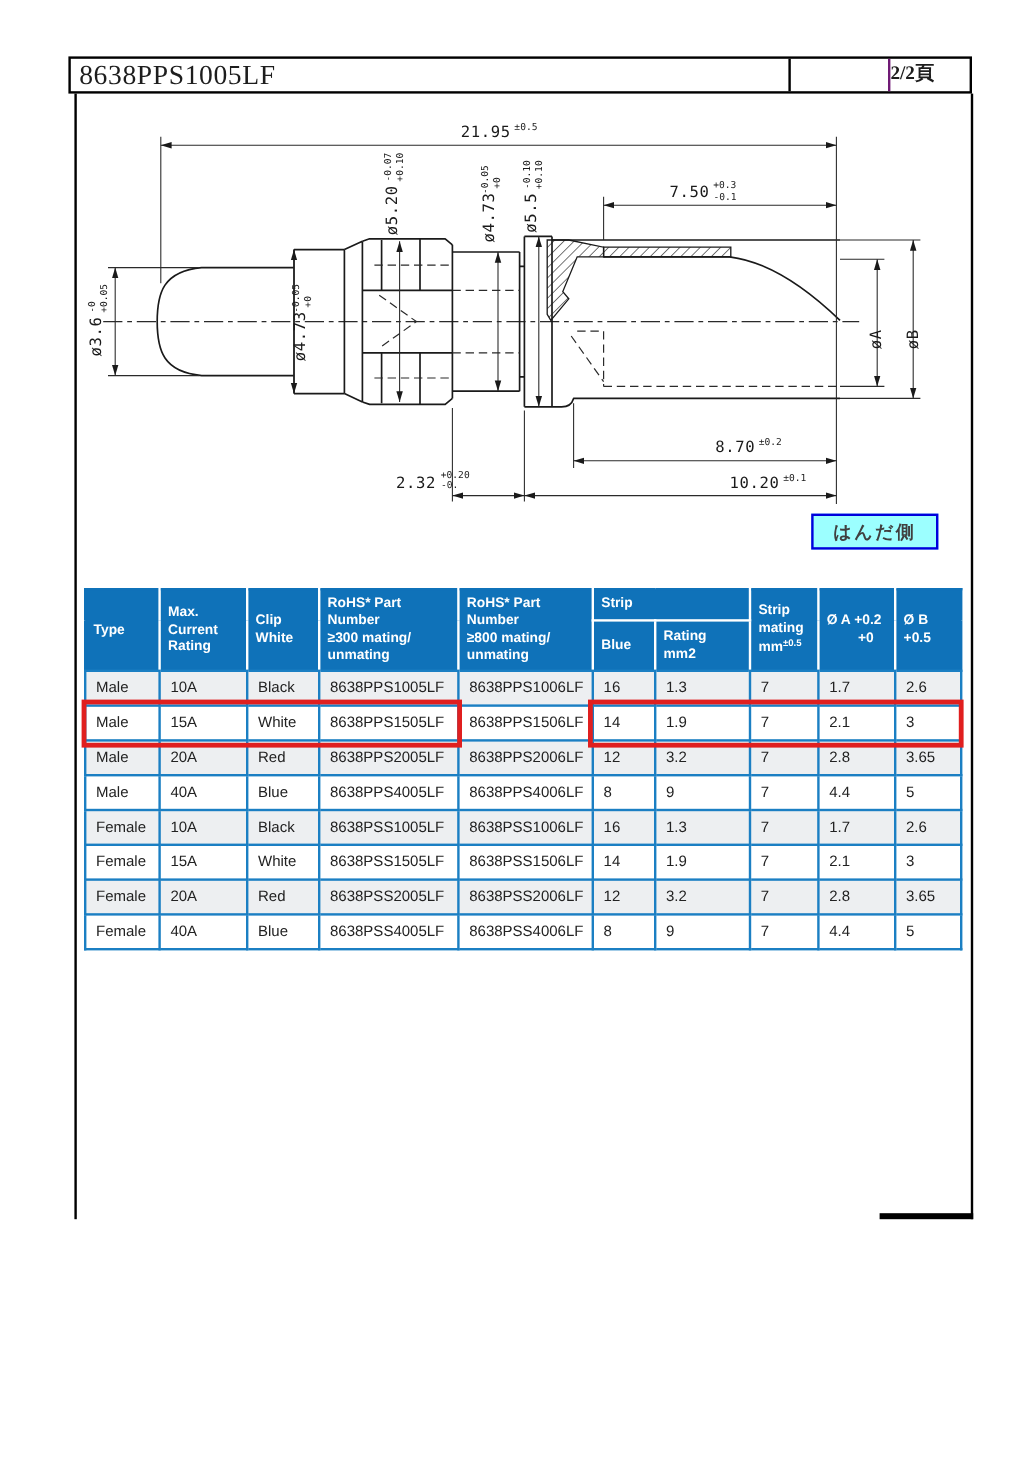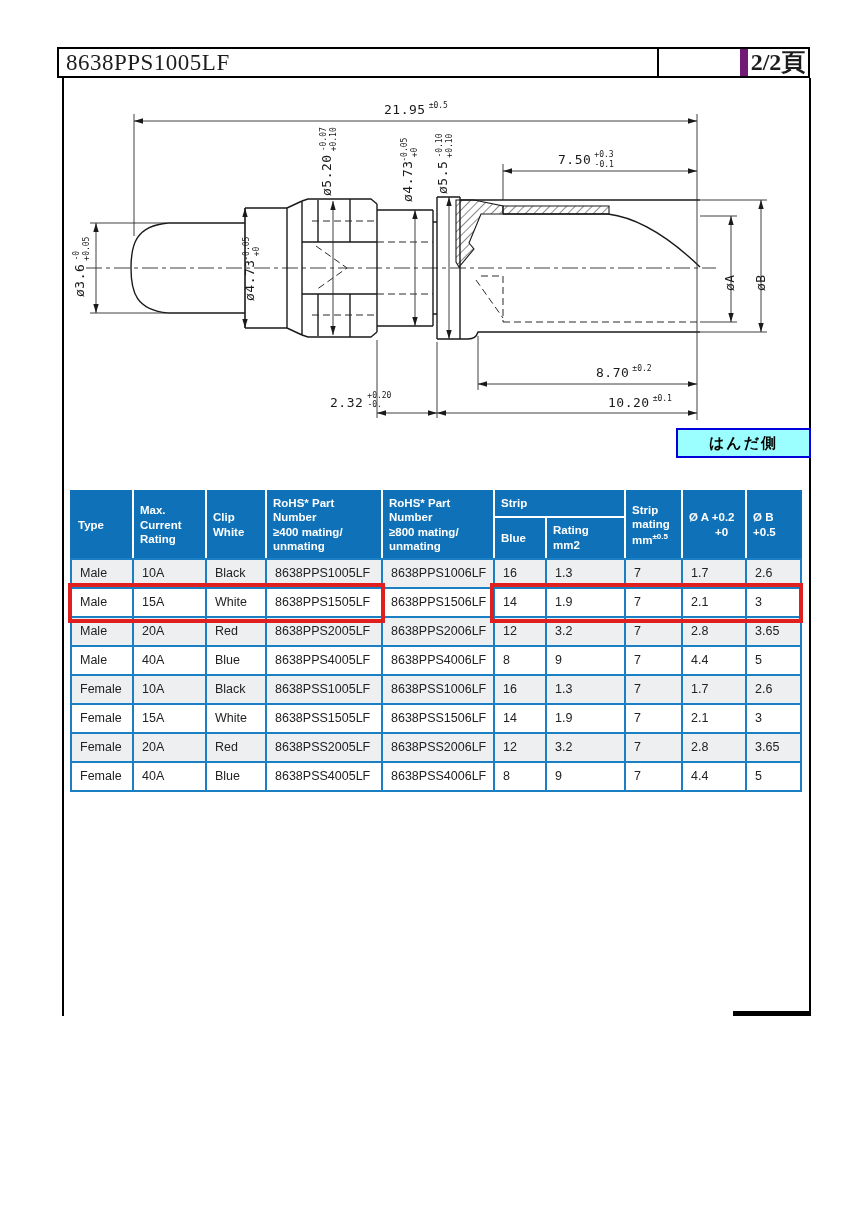--- a/index.html
+++ b/index.html
@@ -4,39 +4,39 @@
 <style>
   html,body{margin:0;padding:0;background:#fff;}
   body{width:844px;height:1228px;position:relative;overflow:hidden;
        font-family:"Liberation Sans",sans-serif;color:#1d1d1d;}
   
   .header-box{position:absolute;left:57px;top:47px;width:753px;height:31px;
       border:2px solid #000;box-sizing:border-box;display:flex;align-items:stretch;background:#fff;}
   .header-title{flex:0 0 591px;font-family:"Liberation Serif",serif;font-size:23px;
       line-height:27px;padding-left:7px;letter-spacing:.5px;}
   .header-spacer{flex:0 0 83px;border-left:2px solid #000;box-sizing:border-box;}
-  .header-page{flex:1;border-left:8px solid #701a75;box-sizing:border-box;
-      font-family:"Liberation Serif",serif;font-weight:bold;font-size:24px;line-height:26px;
-      text-align:center;}
+  .header-page{flex:1;border-left:2px solid #701a75;box-sizing:border-box;
+      font-family:"Liberation Serif",serif;font-weight:bold;font-size:16px;line-height:26px;
+      }
   .content-frame{position:absolute;left:62px;top:78px;width:749px;height:938px;
       border-left:2px solid #000;border-right:2px solid #000;box-sizing:border-box;}
   .bottom-tick{position:absolute;left:733px;top:1011px;width:78px;height:5px;background:#000;}
   
   .drawing{position:absolute;left:62px;top:80px;width:750px;height:392px;}
   .part{stroke:#1a1a1a;stroke-width:1.4;fill:none;stroke-linejoin:round;}
   .thin{stroke:#2a2a2a;stroke-width:0.9;fill:none;}
   .dash{stroke:#2a2a2a;stroke-width:1;fill:none;stroke-dasharray:7 4;}
   .cl{stroke:#2a2a2a;stroke-width:0.9;fill:none;stroke-dasharray:16 4 4 4;}
   .hatched{fill:url(#hatch);stroke:#1a1a1a;stroke-width:1.1;}
   .dimtxt{font-family:"DejaVu Sans Mono",monospace;font-size:13px;fill:#1a1a1a;letter-spacing:.5px;}
   .tol{font-size:8px;letter-spacing:0;}
   
-  .solder-label{position:absolute;left:676px;top:428px;width:135px;height:30px;
+  .solder-label{position:absolute;left:676px;top:428px;width:106px;height:30px;
       background:#9cffff;border:2px solid #0000dd;box-sizing:border-box;
-      color:#000000;font-weight:bold;font-size:15px;display:flex;
+      color:#404040;font-weight:bold;font-size:15px;display:flex;
       align-items:center;justify-content:center;letter-spacing:2px;}
   
   .spec-table{position:absolute;left:70px;top:490px;width:731px;border-collapse:collapse;
       table-layout:fixed;font-size:12.5px;}
   .spec-table th{background:#0f72b9;color:#fff;font-size:11.5px;font-weight:bold;
       text-align:left;vertical-align:middle;padding:4px 6px;line-height:1.25;
       border:2px solid #fff;}
   .spec-table thead tr:first-child th{border-top:2px solid #0f72b9;}
   .spec-table th.edge-l{border-left:2px solid #0f72b9;}
   .spec-table th.edge-r{border-right:2px solid #0f72b9;margin-left:15px;}
@@ -153,21 +153,21 @@
       <col style="width:64px">
       <col style="width:55px">
   </colgroup>
   <thead>
     <tr>
       <th rowspan="2" class="edge-l hdr-bottom">Type</th>
       <th rowspan="2" class="hdr-bottom">Max. Current Rating</th>
       <th rowspan="2" class="hdr-bottom">Clip White</th>
       <th rowspan="2" class="hdr-bottom">
         <div>RoHS* Part Number</div>
-        <div>≥400 mating/ unmating</div>
+        <div>≥300 mating/ unmating</div>
       </th>
       <th rowspan="2" class="hdr-bottom">
         <div>RoHS* Part Number</div>
         <div>≥800 mating/ unmating</div>
       </th>
       <th colspan="2" style="vertical-align:top">Strip</th>
       <th rowspan="2" class="hdr-bottom">
         <div>Strip mating</div>
         <div><span>mm</span><sup>±0.5</sup></div>
       </th>

